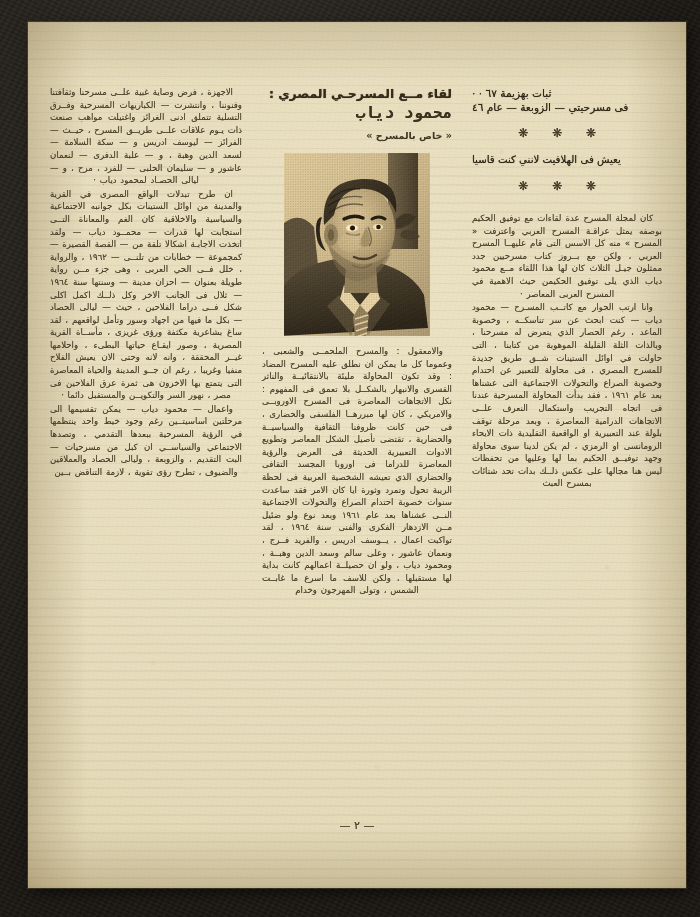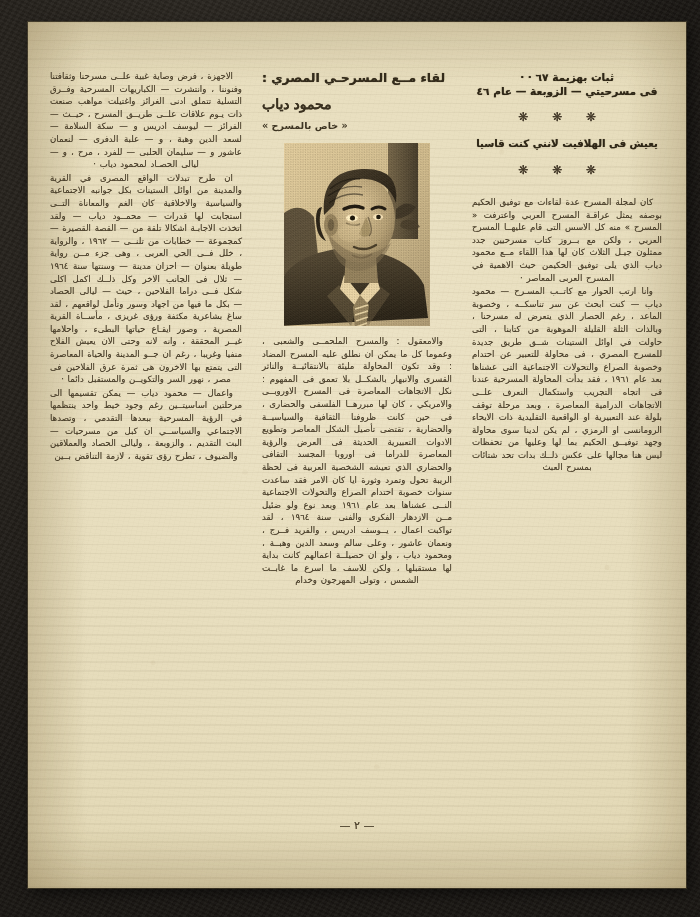--- a/index.html
+++ b/index.html
@@ -96,21 +96,21 @@
   #article {
     position: absolute;
     left: 22px;
     top: 48px;
     width: 612px;
     height: 780px;
   }
 
   .col {
     position: absolute;
-    top: 0;
+    top: 16px;
     color: #3b3324;
   }
   #col-right { right: 0;   width: 190px; }
   #col-mid   { right: 210px; width: 190px; }
   #col-left  { right: 420px; width: 192px; }
 
   
   .body-text {
     font-family: "DejaVu Sans", sans-serif;
     font-size: 8.6px;
@@ -120,61 +120,61 @@
     color: #4a3f2b;
     letter-spacing: .1px;
     word-spacing: 1px;
     text-shadow: 0 0 .6px rgba(70,58,36,.55);
   }
   .body-text p { margin: 0 0 1px; text-indent: 9px; }
 
   
   .kicker {
     font-family: "DejaVu Sans", sans-serif;
-    font-weight: bold;
+    font-weight: normal;
     font-size: 10.2px;
     line-height: 14px;
-    text-align: center;
+    text-align: left;
     color: #2f2717;
     letter-spacing: .2px;
     text-shadow: 0 0 .7px rgba(45,36,18,.8);
   }
   .kicker.lead { font-size: 10.6px; }
 
   .star-rule {
     text-align: center;
     color: #43392a;
     font-size: 12px;
     letter-spacing: 10px;
     line-height: 1;
     margin: 13px 0 14px 0;
     padding-right: 10px;
     text-shadow: 0 0 .6px rgba(60,48,28,.8);
   }
 
   
-  #title-block { text-align: left; }
+  #title-block { text-align: right; }
   #title-main {
     font-family: "DejaVu Sans", sans-serif;
     font-weight: bold;
     font-size: 12.4px;
     line-height: 16px;
     color: #332b1b;
     letter-spacing: .8px;
     white-space: nowrap;
     text-shadow: 0 0 .7px rgba(50,40,20,.85);
   }
   #title-author {
-    font-family: Liberation Sans, sans-serif;
+    font-family: Liberation Mono, monospace;
     font-weight: bold;
-    font-size: 14px;
+    font-size: 16px;
     line-height: 16px;
     color: #3a3120;
     letter-spacing: 1.6px;
-    margin-top: 10px;
+    margin-top: 4px;
     text-shadow: 0 0 .6px rgba(50,40,20,.8);
   }
   #title-exclusive {
     font-family: "DejaVu Sans", sans-serif;
     font-weight: bold;
     font-size: 9.6px;
     line-height: 15px;
     color: #3d3422;
     letter-spacing: .4px;
     margin-top: 6px;

